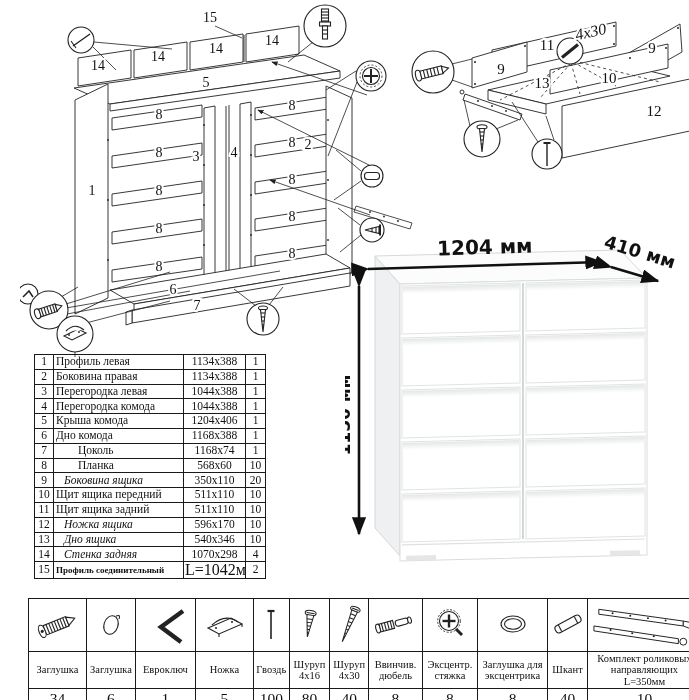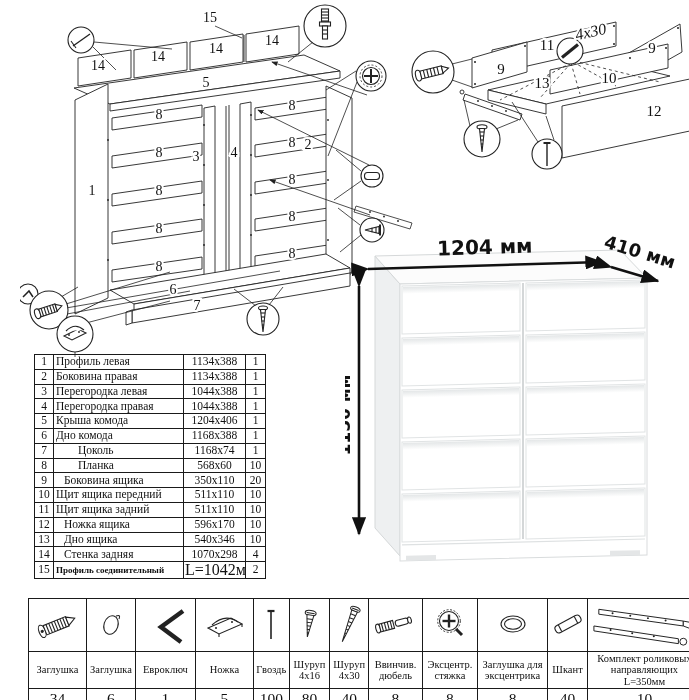--- a/index.html
+++ b/index.html
@@ -7,21 +7,21 @@
         font-family:"Liberation Serif", serif;color:#111;margin-left:20px;}
   .abs{position:absolute;}
   svg text{font-family:"Liberation Serif", serif;fill:#111;}
   .dimtxt{font-family:"DejaVu Sans", sans-serif;font-weight:bold;fill:#111;}
   .halo{paint-order:stroke;stroke:#fff;stroke-width:4px;fill:#111;}
   
   #parts{left:14px;top:354px;border-collapse:collapse;table-layout:fixed;width:231px;}
   #parts td{border:1px solid #1a1a1a;height:13.8px;padding:0 2px;font-size:11.5px;line-height:1;
             white-space:nowrap;overflow:hidden;}
   #parts td.num,#parts td.size,#parts td.qty{text-align:center;padding:0 1px;}
-  #parts td.ind1{padding-left:10px;}
+  #parts td.ind1{padding-left:10px;font-style:italic;}
   #parts td.ind2{padding-left:24px;}
   #parts tr.small td.name{font-size:9px;font-weight:bold;}
   #parts tr.small td.size{font-size:16px;}
   
   #hwtitle{left:0;top:576px;width:689px;text-align:center;font-size:17.5px;}
   #hw{left:8px;top:598px;border-collapse:collapse;table-layout:fixed;width:674px;}
   #hw td{border:1.2px solid #1a1a1a;text-align:center;vertical-align:middle;padding:0;}
   #hw tr.icons td{height:52px;}
   #hw tr.names td{font-size:10.5px;line-height:1.08;height:25px;padding:1px 1px;}
   #hw tr.qtys td{font-size:15.5px;height:20px;}
@@ -398,21 +398,21 @@
           <td class="qty">1</td>
         </tr>
       <tr>
           <td class="num">3</td>
           <td class="name">Перегородка левая</td>
           <td class="size">1044x388</td>
           <td class="qty">1</td>
         </tr>
       <tr>
           <td class="num">4</td>
-          <td class="name">Перегородка правая</td>
+          <td class="name">Перегородка комода</td>
           <td class="size">1044x388</td>
           <td class="qty">1</td>
         </tr>
       <tr>
           <td class="num">5</td>
           <td class="name">Крыша комода</td>
           <td class="size">1204x406</td>
           <td class="qty">1</td>
         </tr>
       <tr>

